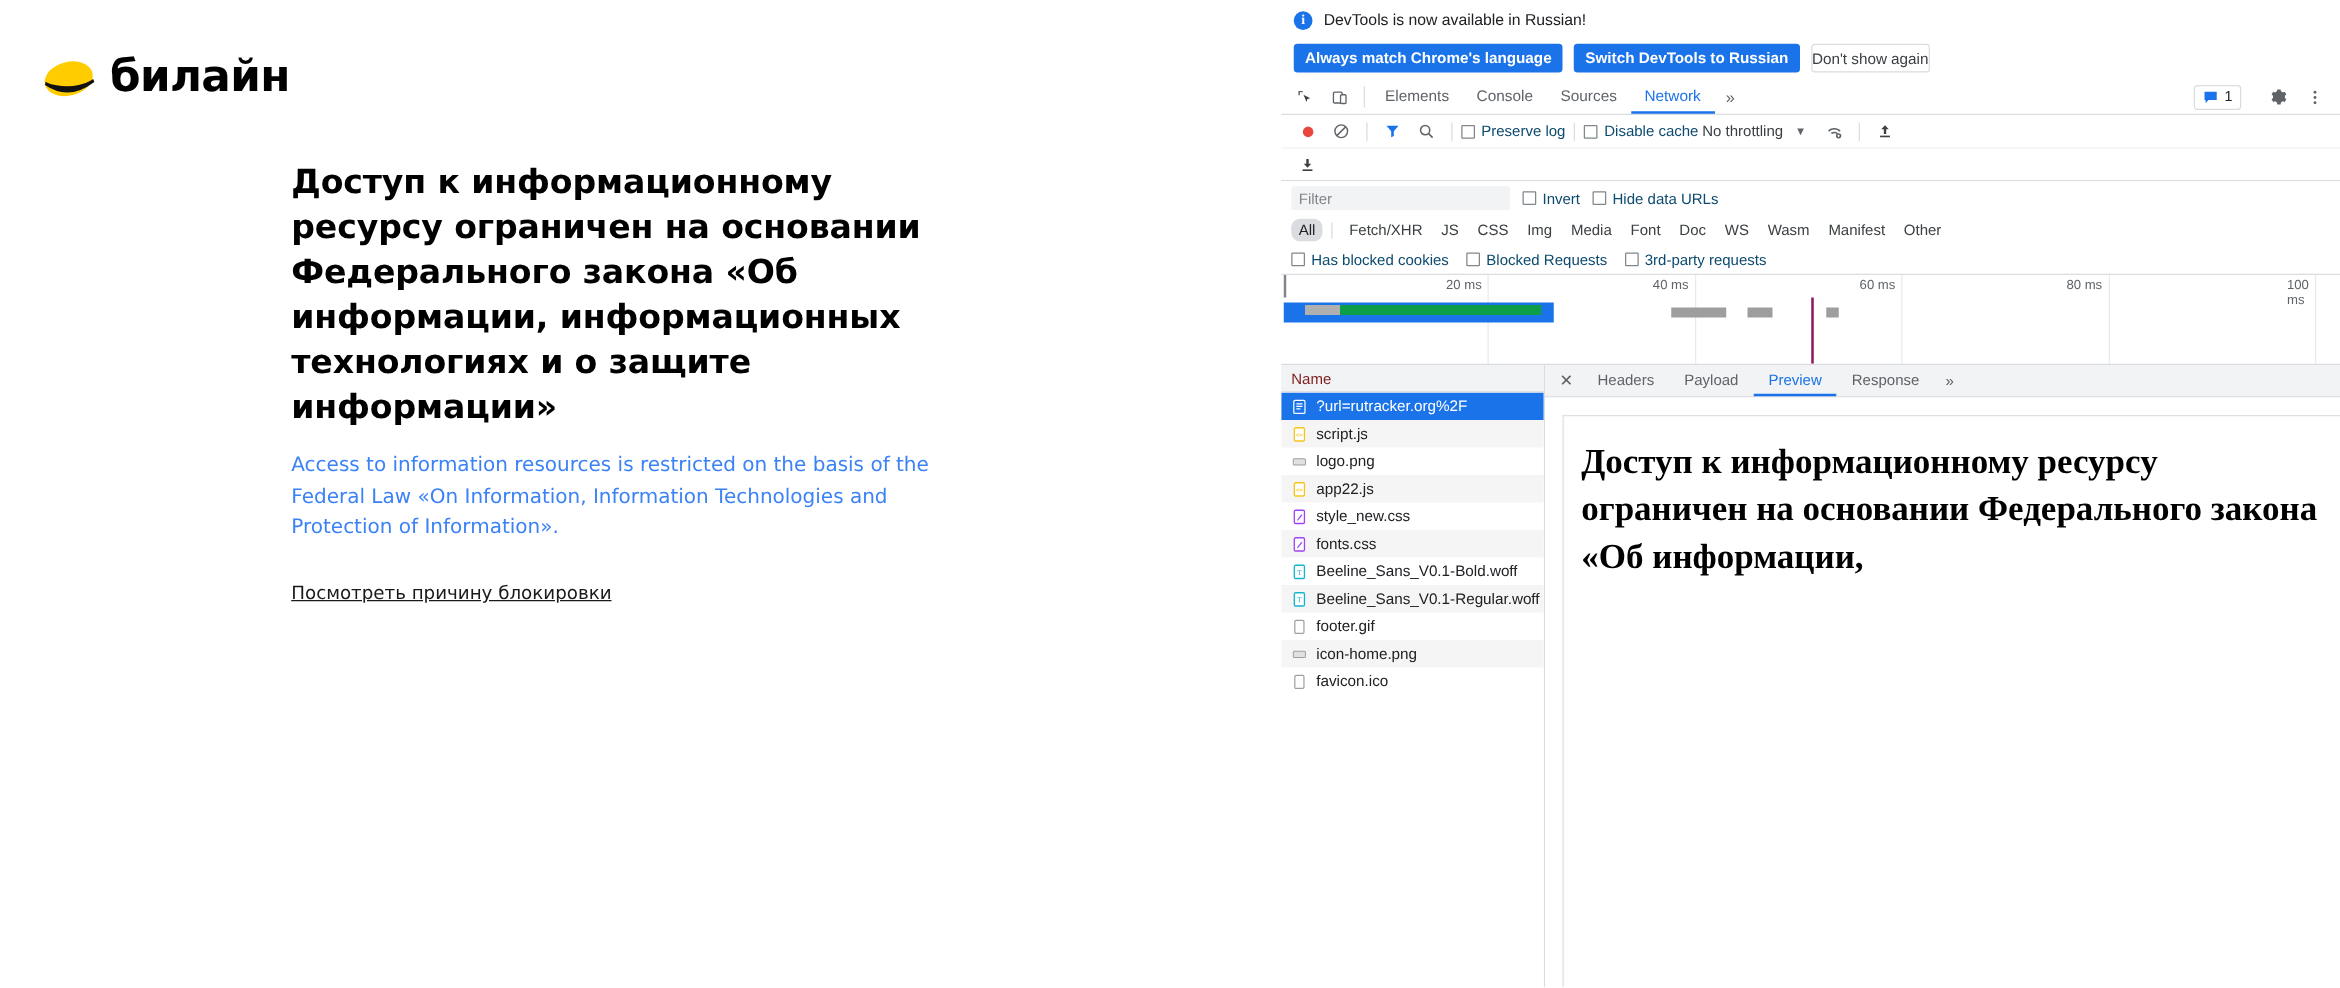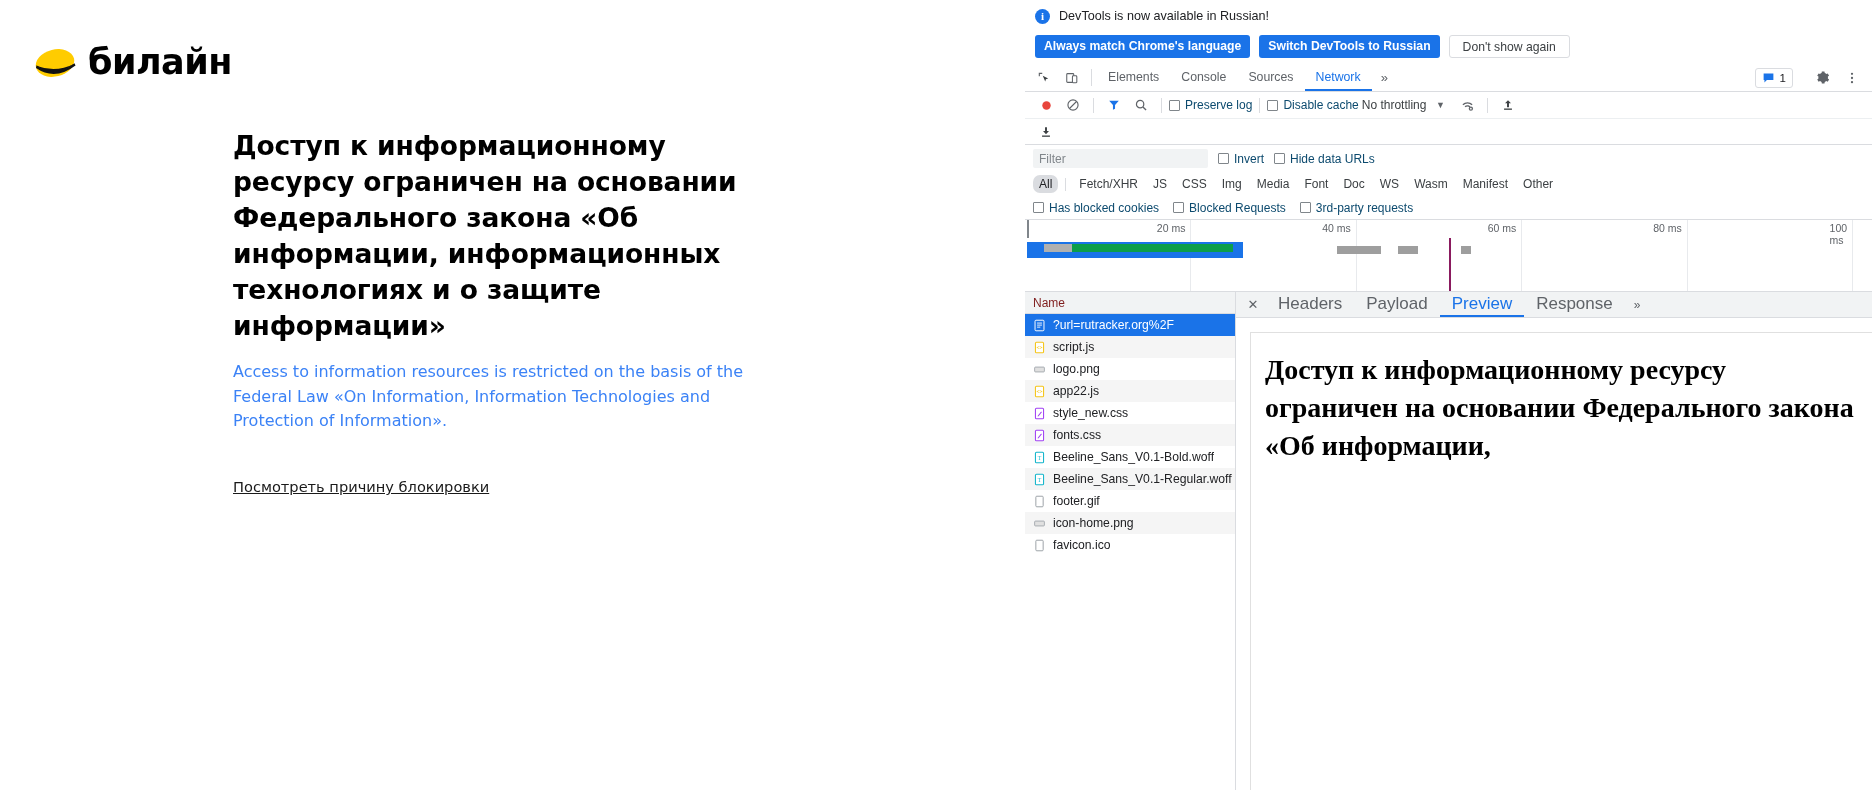--- a/index.html
+++ b/index.html
@@ -13,39 +13,39 @@
 
   
   .page { width: 1024px; height: 790px; background: #fff; position: relative; flex: 0 0 1024px; }
   .logo { position: absolute; left: 34px; top: 42px; display: flex; align-items: center; gap: 10px; }
   .logo-mark { width: 44px; height: 40px; position: relative; }
   .logo-text { font-size: 35px; font-weight: 700; color: #000; letter-spacing: -.5px; font-family: "DejaVu Sans", sans-serif; }
 
   .content { position: absolute; left: 233px; top: 128px; width: 560px; }
   .headline { font-size: 26.5px; line-height: 1.36; font-weight: 700; color: #000; width: 540px; letter-spacing: -.1px; font-family: "DejaVu Sans", sans-serif; }
   .subtext { margin-top: 16px; font-size: 16px; line-height: 1.52; color: #3b82f6; width: 520px; font-family: "DejaVu Sans", sans-serif; }
-  .reason-link { display: inline-block; margin-top: 45px; font-size: 14.6px; color: #1a1a1a; text-decoration: underline; font-family: "DejaVu Sans", sans-serif; }
+  .reason-link { display: inline-block; margin-top: 33px; font-size: 14.6px; color: #1a1a1a; text-decoration: underline; font-family: "DejaVu Sans", sans-serif; }
 
   
   .devtools { width: 848px; height: 790px; background: #fff; display: flex; flex-direction: column;
               font-size: 12px; color: #202124; border-left: 1px solid #fff; flex: 0 0 848px; }
 
   
   .infobar { background: #fff; padding: 5px 10px 0 10px; }
   .infobar-row1 { display: flex; align-items: center; gap: 9px; height: 22px; }
   .info-icon { width: 15px; height: 15px; border-radius: 50%; background: #1a73e8; color: #fff;
                font-size: 11px; font-weight: 700; display: flex; align-items: center; justify-content: center;
                font-family: "Liberation Serif", serif; flex: 0 0 15px; }
   .infobar-text { font-size: 12.6px; color: #202124; }
   .infobar-row2 { display: flex; align-items: center; gap: 9px; margin-top: 7px; height: 24px; }
   .btn-blue { background: #1a73e8; color: #fff; border: none; border-radius: 3px;
               font-size: 12.2px; font-weight: 700; padding: 4px 9px; height: 23px; cursor: pointer;
               font-family: "Liberation Sans", sans-serif; }
   .btn-plain { background: #fff; color: #3c4043; border: 1px solid #dadce0; border-radius: 3px;
-               font-size: 12.2px; padding: 4px 13px; height: 23px; cursor: pointer;
+               font-size: 12.2px; padding: 4px 0; height: 23px; cursor: pointer;
                font-family: "Liberation Sans", sans-serif; }
 
   
   .tabstrip { display: flex; align-items: stretch; height: 28px; border-bottom: 1px solid #dadce0;
               background: #fff; padding-left: 5px; margin-top: 6px; }
   .tb-icon { width: 28px; display: flex; align-items: center; justify-content: center; cursor: pointer; }
   .tb-sep { width: 1px; background: #dadce0; margin: 5px 5px; }
   .tab { padding: 0 11px; display: flex; align-items: center; font-size: 12.3px; color: #5f6368;
          cursor: pointer; border-bottom: 2px solid transparent; }
   .tab.active { color: #1a73e8; border-bottom-color: #1a73e8; }
@@ -102,21 +102,21 @@
   .list-body { flex: 1; overflow: hidden; background: #fff; }
   .row { height: 22px; display: flex; align-items: center; padding-left: 8px; gap: 7px; font-size: 12.2px; color: #202124; cursor: pointer; }
   .row:nth-child(even) { background: #f5f5f5; }
   .row.selected { background: #1a73e8; color: #ffffff; }
   .row-name { white-space: nowrap; overflow: hidden; text-overflow: ellipsis; }
   .ficon { width: 13px; height: 13px; flex: 0 0 13px; display: flex; align-items: center; justify-content: center; }
 
   .detail-pane { flex: 1; display: flex; flex-direction: column; min-width: 0; background: #fff; }
   .detail-tabs { height: 26px; display: flex; align-items: stretch; border-bottom: 1px solid #dadce0; background: #f1f3f4; padding-left: 4px; }
   .dt-close { width: 26px; display: flex; align-items: center; justify-content: center; color: #5f6368; font-size: 13px; cursor: pointer; }
-  .dtab { padding: 0 12px; display: flex; align-items: center; font-size: 17px; color: #5f6368;
+  .dtab { padding: 0 12px; display: flex; align-items: center; font-size: 12px; color: #5f6368;
           cursor: pointer; border-bottom: 2px solid transparent; }
   .dtab.active { color: #1a73e8; border-bottom-color: #1a73e8; }
   .dtab-more { padding: 0 9px; display: flex; align-items: center; color: #5f6368; cursor: pointer; }
   .preview-body { flex: 1; background: #fff; padding: 14px 0 0 14px; overflow: hidden; }
   .preview-frame { border-left: 1px solid #e0e0e0; border-top: 1px solid #e0e0e0; height: 100%;
                    padding: 18px 12px 0 14px; background: #fff; }
   .preview-head { font-family: "Liberation Serif", serif; font-weight: 700; font-size: 28px;
                   line-height: 1.36; color: #000; }
 
   svg { display: block; }

